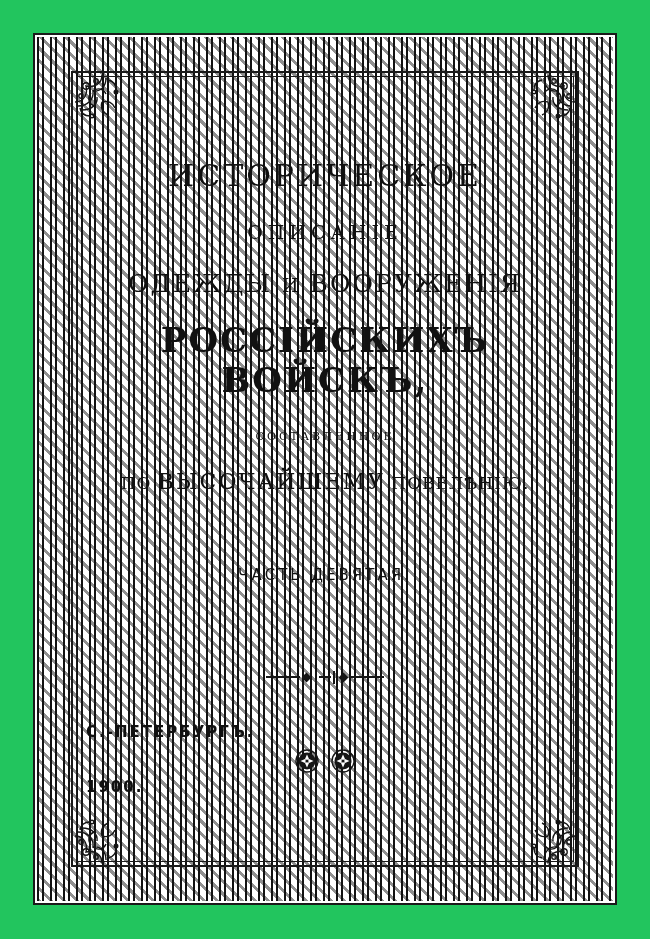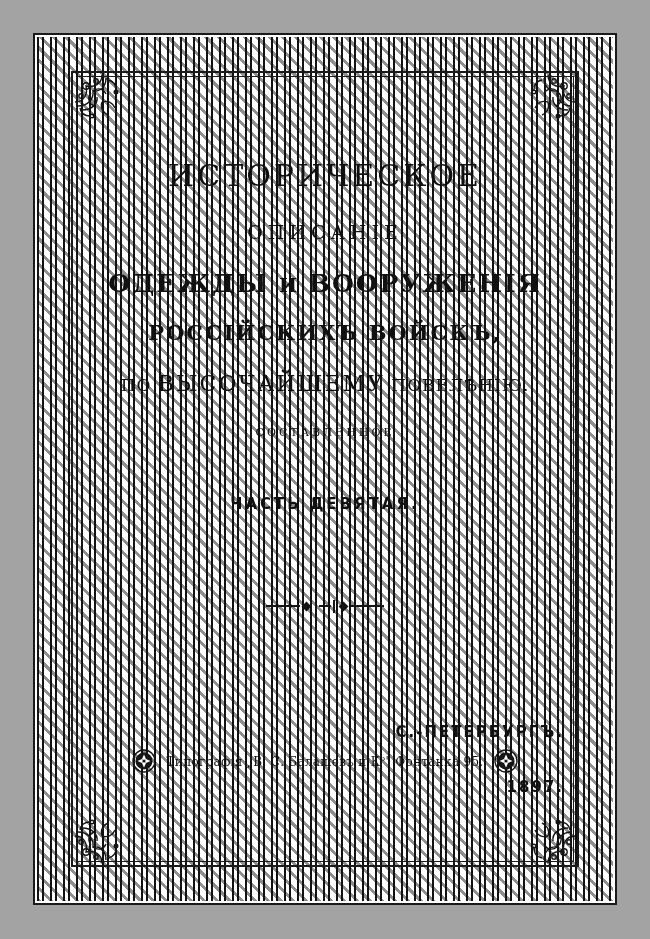--- a/index.html
+++ b/index.html
@@ -12,21 +12,21 @@
     height: 939px;
     overflow: hidden;
     font-family: "Liberation Serif", serif;
     color: #111111;
   }
 
   .page {
     position: relative;
     width: 650px;
     height: 939px;
-    background: #a3a3a3;
+    background: #22c55e;
   }
 
   
   .frame-outer {
     position: absolute;
     left: 33px;
     top: 33px;
     width: 584px;
     height: 872px;
     box-sizing: border-box;
@@ -129,29 +129,28 @@
     font-size: 19px;
     letter-spacing: 5px;
     font-family: "DejaVu Serif", serif;
     text-align: center;
   }
   .title-sub2 {
     margin-top: 26px;
     font-size: 25px;
     letter-spacing: 2px;
     font-family: "DejaVu Serif", serif;
-    font-weight: bold;
   }
   .title-sub2 .small {
     font-size: 19px;
     letter-spacing: 1px;
   }
   .title-sub3 {
     margin-top: 22px;
-    font-size: 21px;
+    font-size: 34px;
     font-weight: 700;
     letter-spacing: 2px;
     font-family: "DejaVu Serif", serif;
   }
   .title-sub4 {
     margin-top: 36px;
     font-size: 15px;
     letter-spacing: 3px;
     font-family: "DejaVu Serif", serif;
   }
@@ -163,23 +162,23 @@
   }
   .title-sub6 {
     margin-top: 26px;
     font-size: 17px;
     letter-spacing: 1px;
     font-family: "DejaVu Serif", serif;
   }
   .title-sub6 .big { font-size: 22px; letter-spacing: 2px; }
 
   .part-line {
-    margin-top: 56px;
+    margin-top: 72px;
     font-size: 15px;
-    font-weight: 700;
+    font-weight: 400;
     letter-spacing: 3px;
     font-family: "DejaVu Sans", sans-serif;
     text-align: center;
   }
 
   .divider {
     margin-top: 86px;
     height: 14px;
     display: flex;
     align-items: center;
@@ -209,21 +208,21 @@
     height: 2px;
     background: #151515;
   }
 
   
   .imprint {
     position: absolute;
     left: 0;
     right: 0;
     bottom: 46px;
-    text-align: right;
+    text-align: left;
   }
   .city {
     font-size: 15px;
     letter-spacing: 2px;
     font-family: "DejaVu Sans", sans-serif;
     font-weight: 700;
   }
   .printer-row {
     margin-top: 7px;
     display: flex;
@@ -343,27 +342,27 @@
 
     <div class="line title-sub2">
       <span>ОДЕЖДЫ</span>
       <span class="small">и</span>
       <span>ВООРУЖЕНІЯ</span>
     </div>
 
     <div class="line title-sub3">РОССІЙСКИХЪ ВОЙСКЪ,</div>
 
 
+    <div class="line title-sub5">СОСТАВЛЕННОЕ</div>
+
     <div class="line title-sub6">
       <span>ПО</span>
       <span class="big">ВЫСОЧАЙШЕМУ</span>
       <span>ПОВЕЛѢНІЮ.</span>
     </div>
-
-    <div class="line title-sub5">СОСТАВЛЕННОЕ</div>
 
     <div class="part-line">ЧАСТЬ ДЕВЯТАЯ.</div>
 
     <div class="divider">
       <span class="bar"></span>
       <span class="dia"></span>
       <span class="tick"></span>
       <span class="mid"></span>
       <span class="tick"></span>
       <span class="dia"></span>
@@ -379,34 +378,31 @@
             <circle cx="13" cy="13" r="11" fill="none" stroke="#151515" stroke-width="1.4"></circle>
             <circle cx="13" cy="13" r="8.5" fill="#151515"></circle>
             <path d="M13 6.5 L15 11 L13 13 L11 11 Z" fill="#fff"></path>
             <path d="M19.5 13 L15 15 L13 13 L15 11 Z" fill="#fff"></path>
             <path d="M13 19.5 L11 15 L13 13 L15 15 Z" fill="#fff"></path>
             <path d="M6.5 13 L11 11 L13 13 L11 15 Z" fill="#fff"></path>
             <circle cx="13" cy="13" r="1.6" fill="#151515"></circle>
           </svg>
         </span>
 
-        <span class="printer">
-          <span>Типографія „В. С. Балашевъ и К</span><sup>о</sup><span>" Фонтанка 95.</span>
-        </span>
 
         <span class="rosette">
           <svg viewBox="0 0 26 26" width="26" height="26">
             <circle cx="13" cy="13" r="11" fill="none" stroke="#151515" stroke-width="1.4"></circle>
             <circle cx="13" cy="13" r="8.5" fill="#151515"></circle>
             <path d="M13 6.5 L15 11 L13 13 L11 11 Z" fill="#fff"></path>
             <path d="M19.5 13 L15 15 L13 13 L15 11 Z" fill="#fff"></path>
             <path d="M13 19.5 L11 15 L13 13 L15 15 Z" fill="#fff"></path>
             <path d="M6.5 13 L11 11 L13 13 L11 15 Z" fill="#fff"></path>
             <circle cx="13" cy="13" r="1.6" fill="#151515"></circle>
           </svg>
         </span>
       </div>
 
-      <div class="year">1897.</div>
+      <div class="year">1900.</div>
     </div>
 
   </div>
 </div>
 
 </body></html>

